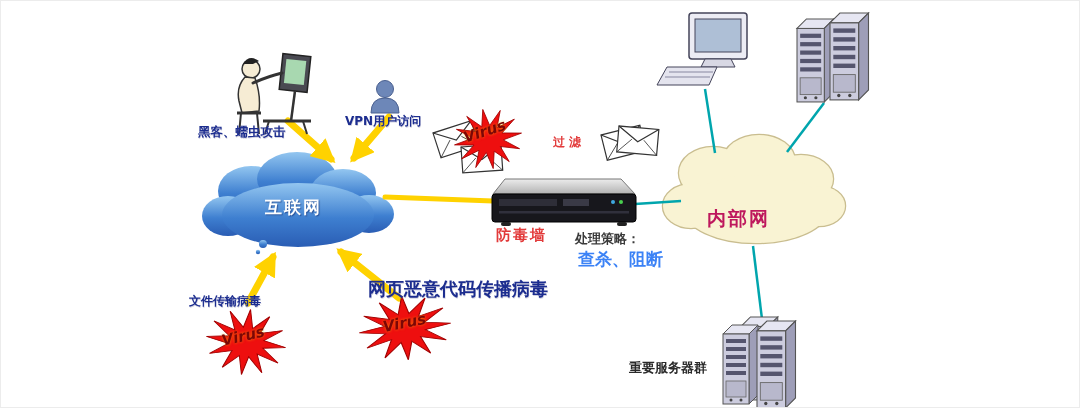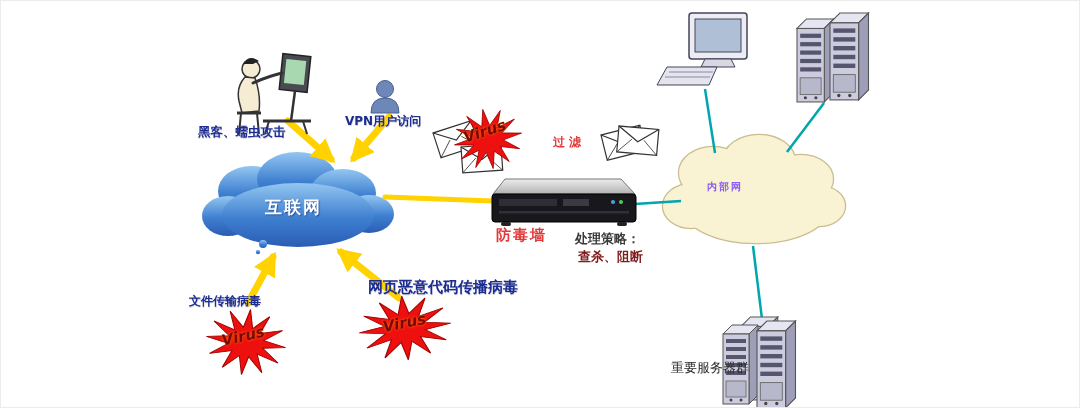--- a/index.html
+++ b/index.html
@@ -7,24 +7,24 @@
   #canvas {
     position:relative; width:1080px; height:408px;
     background:#ffffff; overflow:hidden; border:1px solid #ececec;
   }
   #scene { position:absolute; left:0; top:0; width:1080px; height:408px; }
   .lbl { position:absolute; white-space:nowrap; line-height:1.2; }
   .navy { color:#1c2d8f; font-weight:bold; font-size:12.5px; text-shadow:0.5px 0.5px 0 rgba(130,130,170,0.35); }
   .red-big { color:#e23a3a; font-weight:bold; font-size:15px; letter-spacing:2px;font-family:Liberation Mono, monospace; }
   .filter-lbl { color:#e23a3a; font-weight:bold; font-size:12px; letter-spacing:4px; }
   .cloud-net { color:#ffffff; font-weight:bold; font-size:17px; letter-spacing:2px; text-shadow:1px 1px 1px rgba(20,50,120,0.6); }
-  .intranet-lbl { color:#8b5cf6; font-weight:bold; font-size:10px; letter-spacing:2px; }
+  .intranet-lbl { color:#be185d; font-weight:bold; font-size:19px; letter-spacing:2px;margin-top:26px; }
   .strategy-title { color:#3a3a3a; font-weight:bold; font-size:13px;font-family:Liberation Serif, serif; }
-  .strategy-detail { color:#7f1d1d; font-weight:bold; font-size:13px; }
-  .server-lbl { color:#2a2a2a; font-weight:normal; font-size:13px;margin-left:42px; }
+  .strategy-detail { color:#3b82f6; font-weight:bold; font-size:17px; }
+  .server-lbl { color:#2a2a2a; font-weight:bold; font-size:13px; }
   .virus-text {
     position:absolute; color:#7c0606; font-weight:bold; font-style:italic;
     font-size:15px; transform-origin:left center;
     text-shadow:0 0 3px rgba(255,215,0,0.55);
   }
 </style>
 </head>
 <body>
 
 <div id="canvas">
@@ -179,16 +179,16 @@
   <div class="lbl navy" style="left:344px;top:113px;font-size:12px">VPN用户访问</div>
   <div class="lbl cloud-net" style="left:264px;top:196px">互联网</div>
   <div class="virus-text" style="left:463px;top:128px;transform:rotate(-18deg)">Virus</div>
   <div class="lbl filter-lbl" style="left:552px;top:134px">过滤</div>
   <div class="lbl red-big" style="left:495px;top:227px">防毒墙</div>
   <div class="lbl strategy-title" style="left:574px;top:230px">处理策略：</div>
   <div class="lbl strategy-detail" style="left:577px;top:248px">查杀、阻断</div>
   <div class="lbl intranet-lbl" style="left:706px;top:180px">内部网</div>
   <div class="lbl navy" style="left:188px;top:293px;font-size:12px">文件传输病毒</div>
   <div class="virus-text" style="left:221px;top:331px;transform:rotate(-13deg)">Virus</div>
-  <div class="lbl navy" style="left:367px;top:277px;font-size:15px">网页恶意代码传播病毒</div>
+  <div class="lbl navy" style="left:367px;top:277px;font-size:18px">网页恶意代码传播病毒</div>
   <div class="virus-text" style="left:382px;top:317px;transform:rotate(-11deg)">Virus</div>
   <div class="lbl server-lbl" style="left:628px;top:359px">重要服务器群</div>
 </div>
 
 </body></html>

